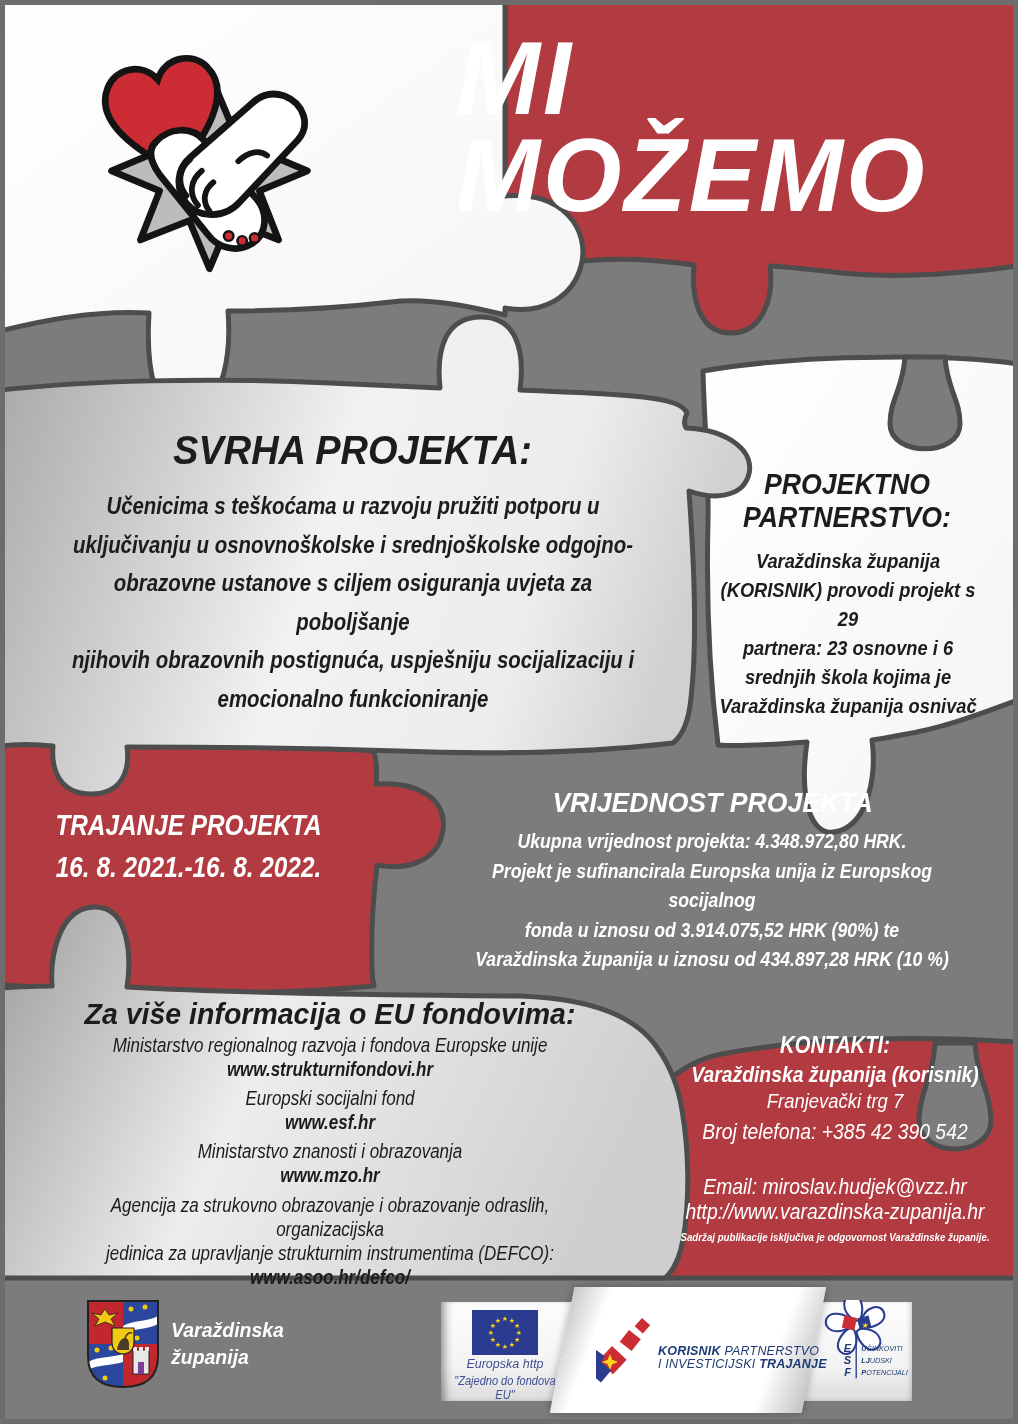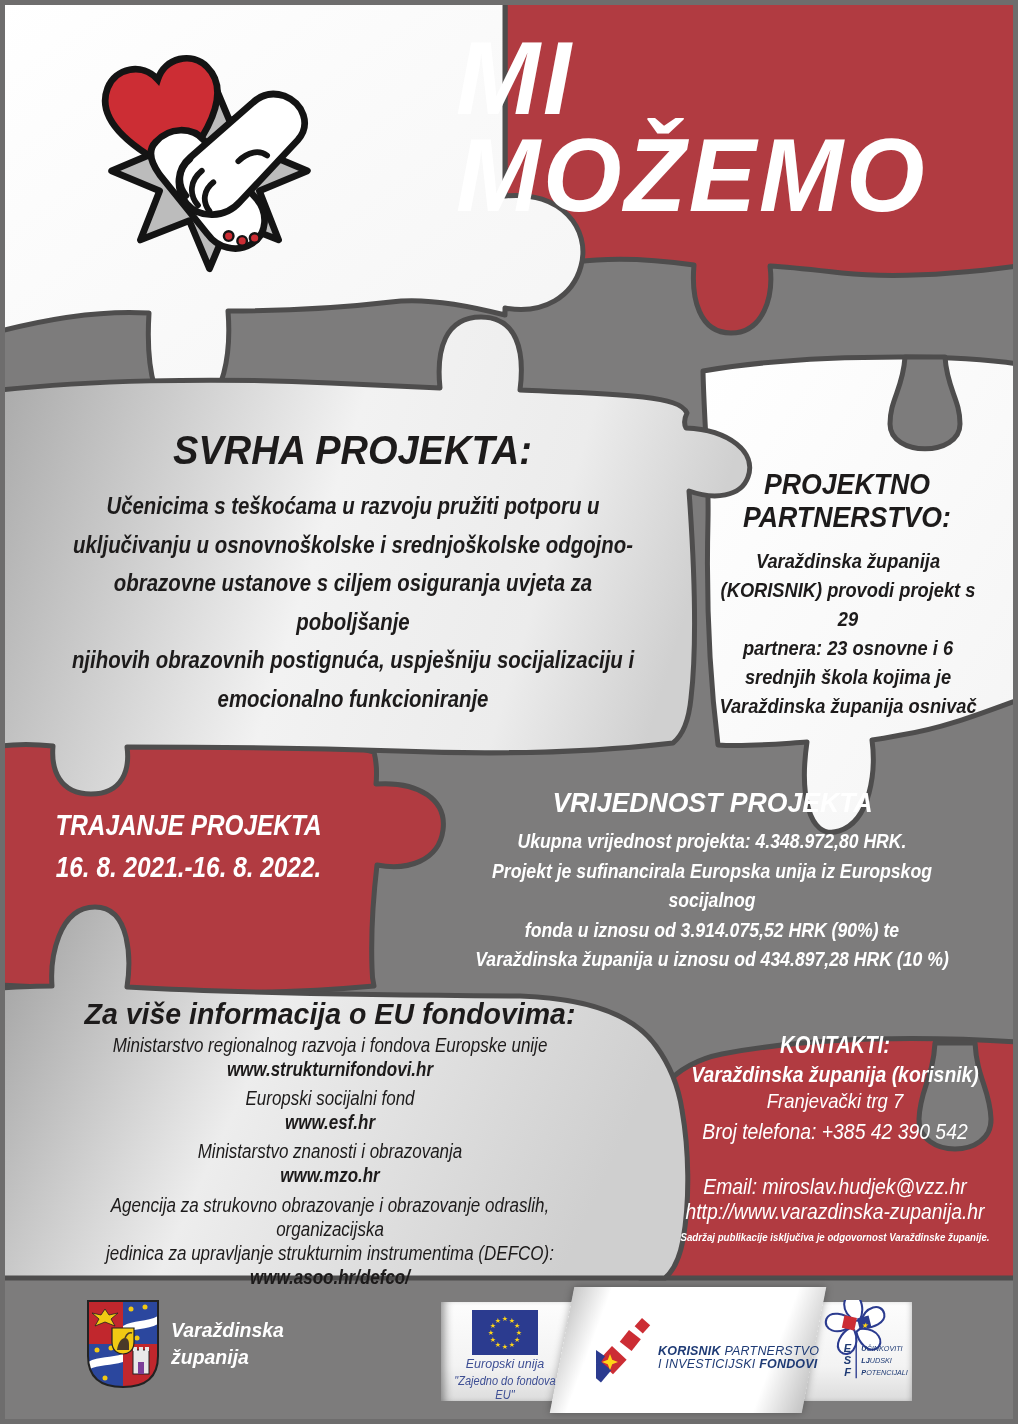--- a/index.html
+++ b/index.html
@@ -221,36 +221,36 @@
         <text x="26" y="37.1">★</text>
         <text x="20.9" y="32">★</text>
       <text x="19" y="25">★</text>
         <text x="20.9" y="18">★</text>
         <text x="26" y="12.9">★</text>
       <text x="33" y="11">★</text>
         <text x="40" y="12.9">★</text>
         <text x="45.1" y="18">★</text>
     </g>
   </svg>
-  <div class="txt flag-cap cap1 ctr">Europski unija</div>
+  <div class="txt flag-cap cap1 ctr">Europska http</div>
   <div class="txt flag-cap cap2 ctr">"Zajedno do fondova EU"</div>
 
   <svg class="icon" style="left:596px;top:1316px" width="64" height="68" viewBox="0 0 64 68">
     <rect width="11" height="11" transform="translate(46,2) rotate(42)" style="fill:var(--logo-red)"></rect>
     <rect width="15" height="15" transform="translate(33,14) rotate(38)" style="fill:var(--logo-red)"></rect>
     <rect width="20" height="20" transform="translate(16,30) rotate(43)" style="fill:var(--logo-red)"></rect>
     <rect width="16" height="16" transform="translate(3,44) rotate(40)" style="fill:var(--eu-blue)"></rect>
     <rect width="11" height="11" transform="translate(0,34) rotate(35)" style="fill:var(--eu-blue)"></rect>
     <path d="M14,38 L16.2,43.8 L22,46 L16.2,48.2 L14,54 L11.8,48.2 L6,46 L11.8,43.8 Z" style="fill:var(--star-yellow)"></path>
   </svg>
   <div class="txt esif-t et1">
     <span class="b">KORISNIK</span><span> PARTNERSTVO</span>
   </div>
   <div class="txt esif-t et2">
-    <span>I INVESTICIJSKI </span><span class="b">FONDOVI</span>
+    <span>I INVESTICIJSKI </span><span class="b">TRAJANJE</span>
   </div>
 
   <svg class="icon" style="left:812px;top:1300px" width="102" height="92" viewBox="0 0 120 100">
     <g transform="translate(52,26)" style="stroke:var(--eu-blue);fill:#ffffff;stroke-width:2.4">
       <path d="M5,-3 C10,-24 30,-27 33,-14 C35,-4 20,4 7,2 Z"></path>
       <path transform="rotate(72)" d="M5,-3 C10,-24 30,-27 33,-14 C35,-4 20,4 7,2 Z"></path>
       <path transform="rotate(144)" d="M5,-3 C10,-24 30,-27 33,-14 C35,-4 20,4 7,2 Z"></path>
       <path transform="rotate(216)" d="M5,-3 C10,-24 30,-27 33,-14 C35,-4 20,4 7,2 Z"></path>
       <path transform="rotate(288)" d="M5,-3 C10,-24 30,-27 33,-14 C35,-4 20,4 7,2 Z"></path>
     </g>

